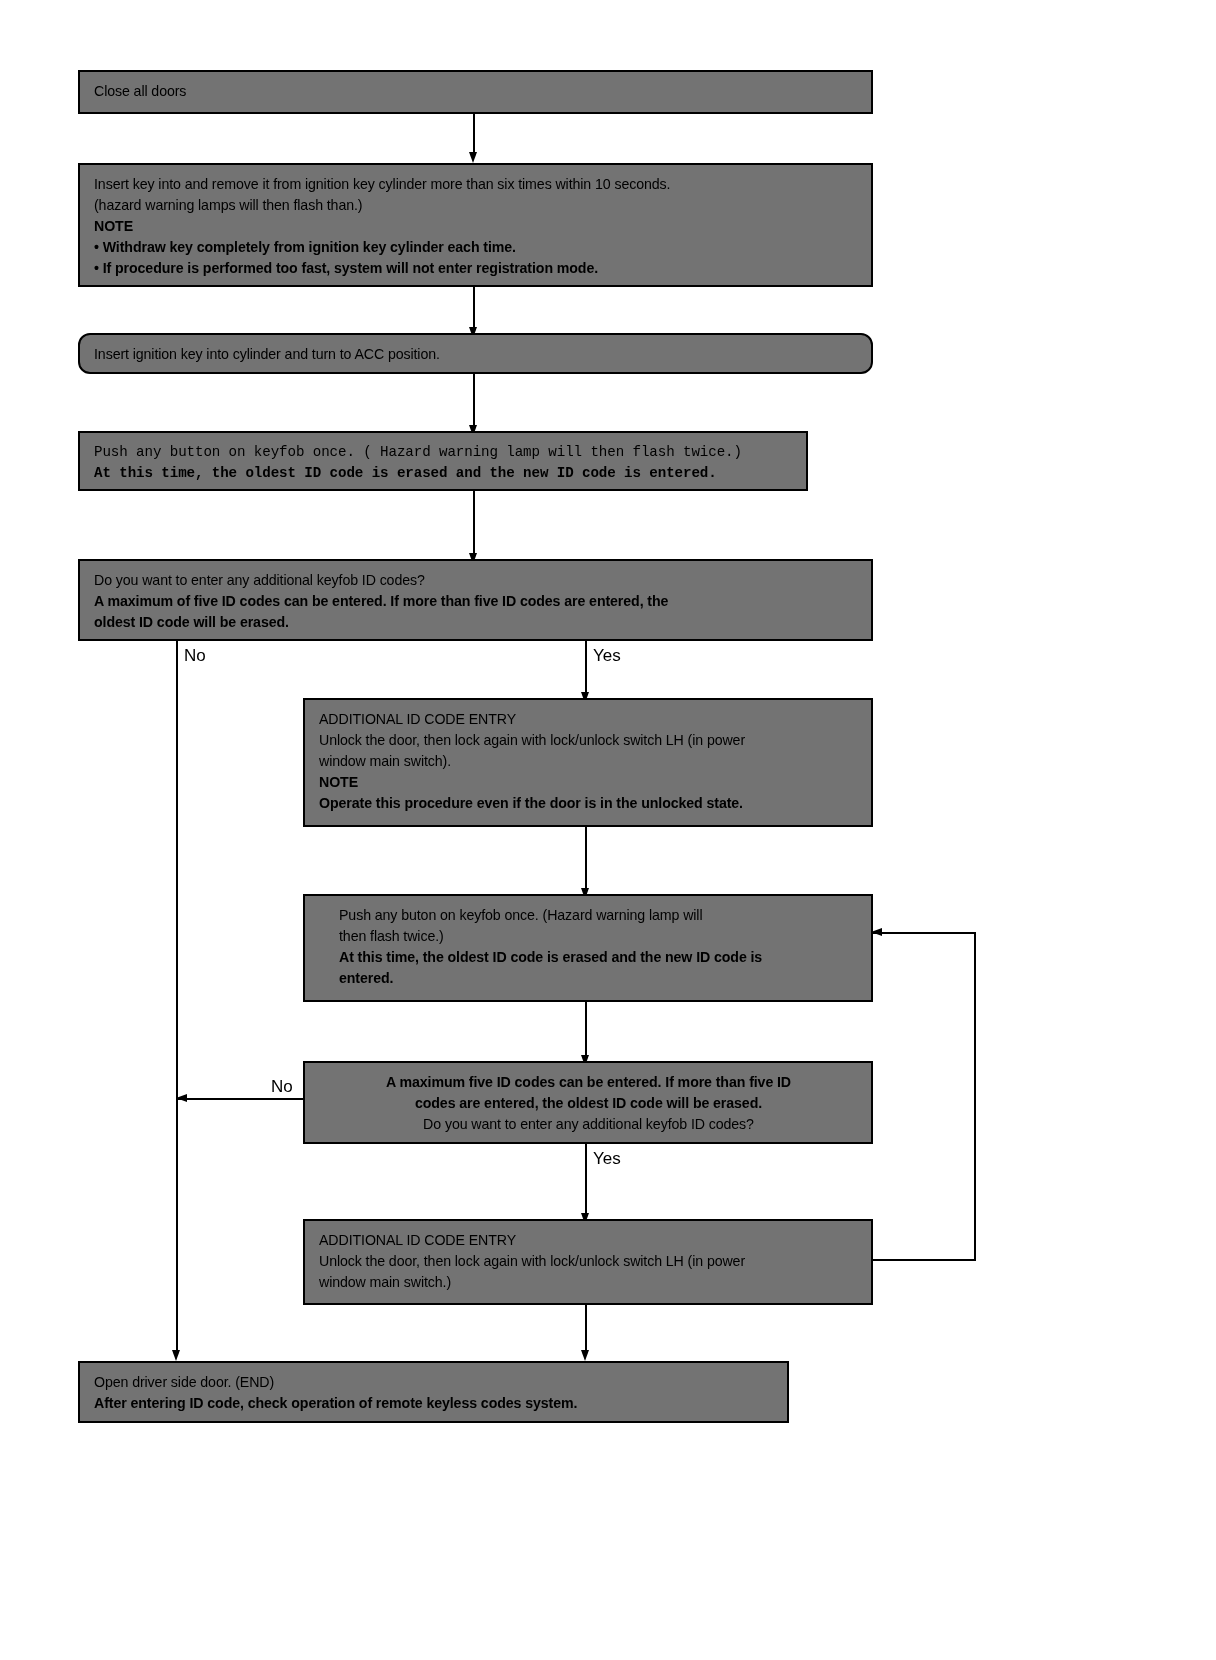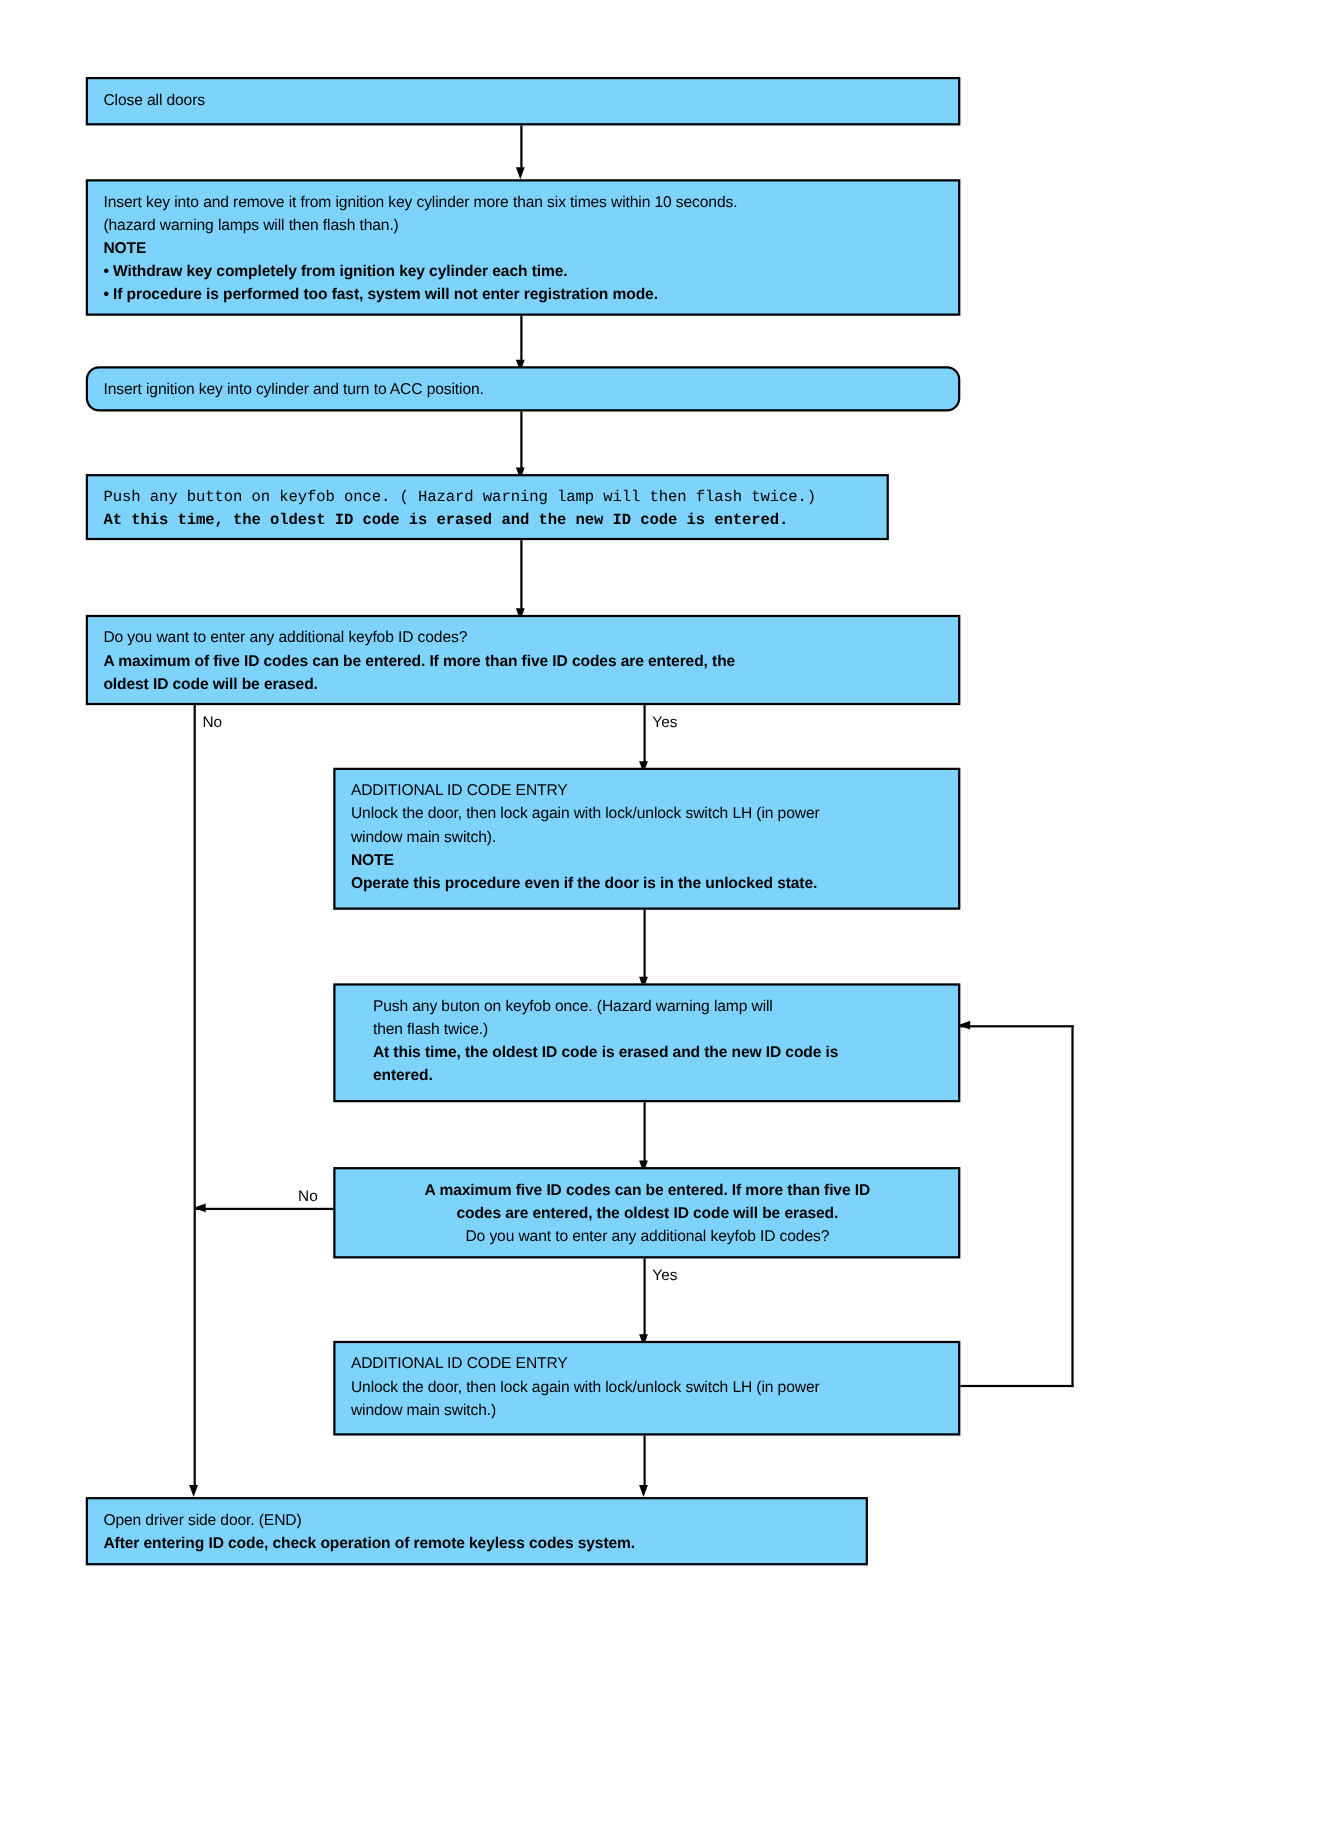--- a/index.html
+++ b/index.html
@@ -14,21 +14,21 @@
   #page {
     position: relative;
     width: 1216px;
     height: 1660px;
     background: #ffffff;
     overflow: hidden;
   }
   .box {
     position: absolute;
     border: 2px solid #000000;
-    background: #7dd3fc;
+    background: #737373;
     box-sizing: border-box;
     padding: 9px 13px 9px 14px;
   }
   .box p {
     margin: 0;
     font-size: 14.2px;
     line-height: 21px;
     letter-spacing: -0.1px;
     white-space: pre-wrap;
   }
@@ -58,21 +58,21 @@
   .arrow-left {
     position: absolute;
     width: 0;
     height: 0;
     border-top: 4.5px solid transparent;
     border-bottom: 4.5px solid transparent;
     border-right: 11px solid #000000;
   }
   .edge-label {
     position: absolute;
-    font-size: 14px;
+    font-size: 17px;
     line-height: 16px;
     white-space: nowrap;
   }
 </style>
 </head>
 <body>
 
 <div id="page">
 
   <div class="box" style="left:78px; top:70px; width:795px; height:44px;">

